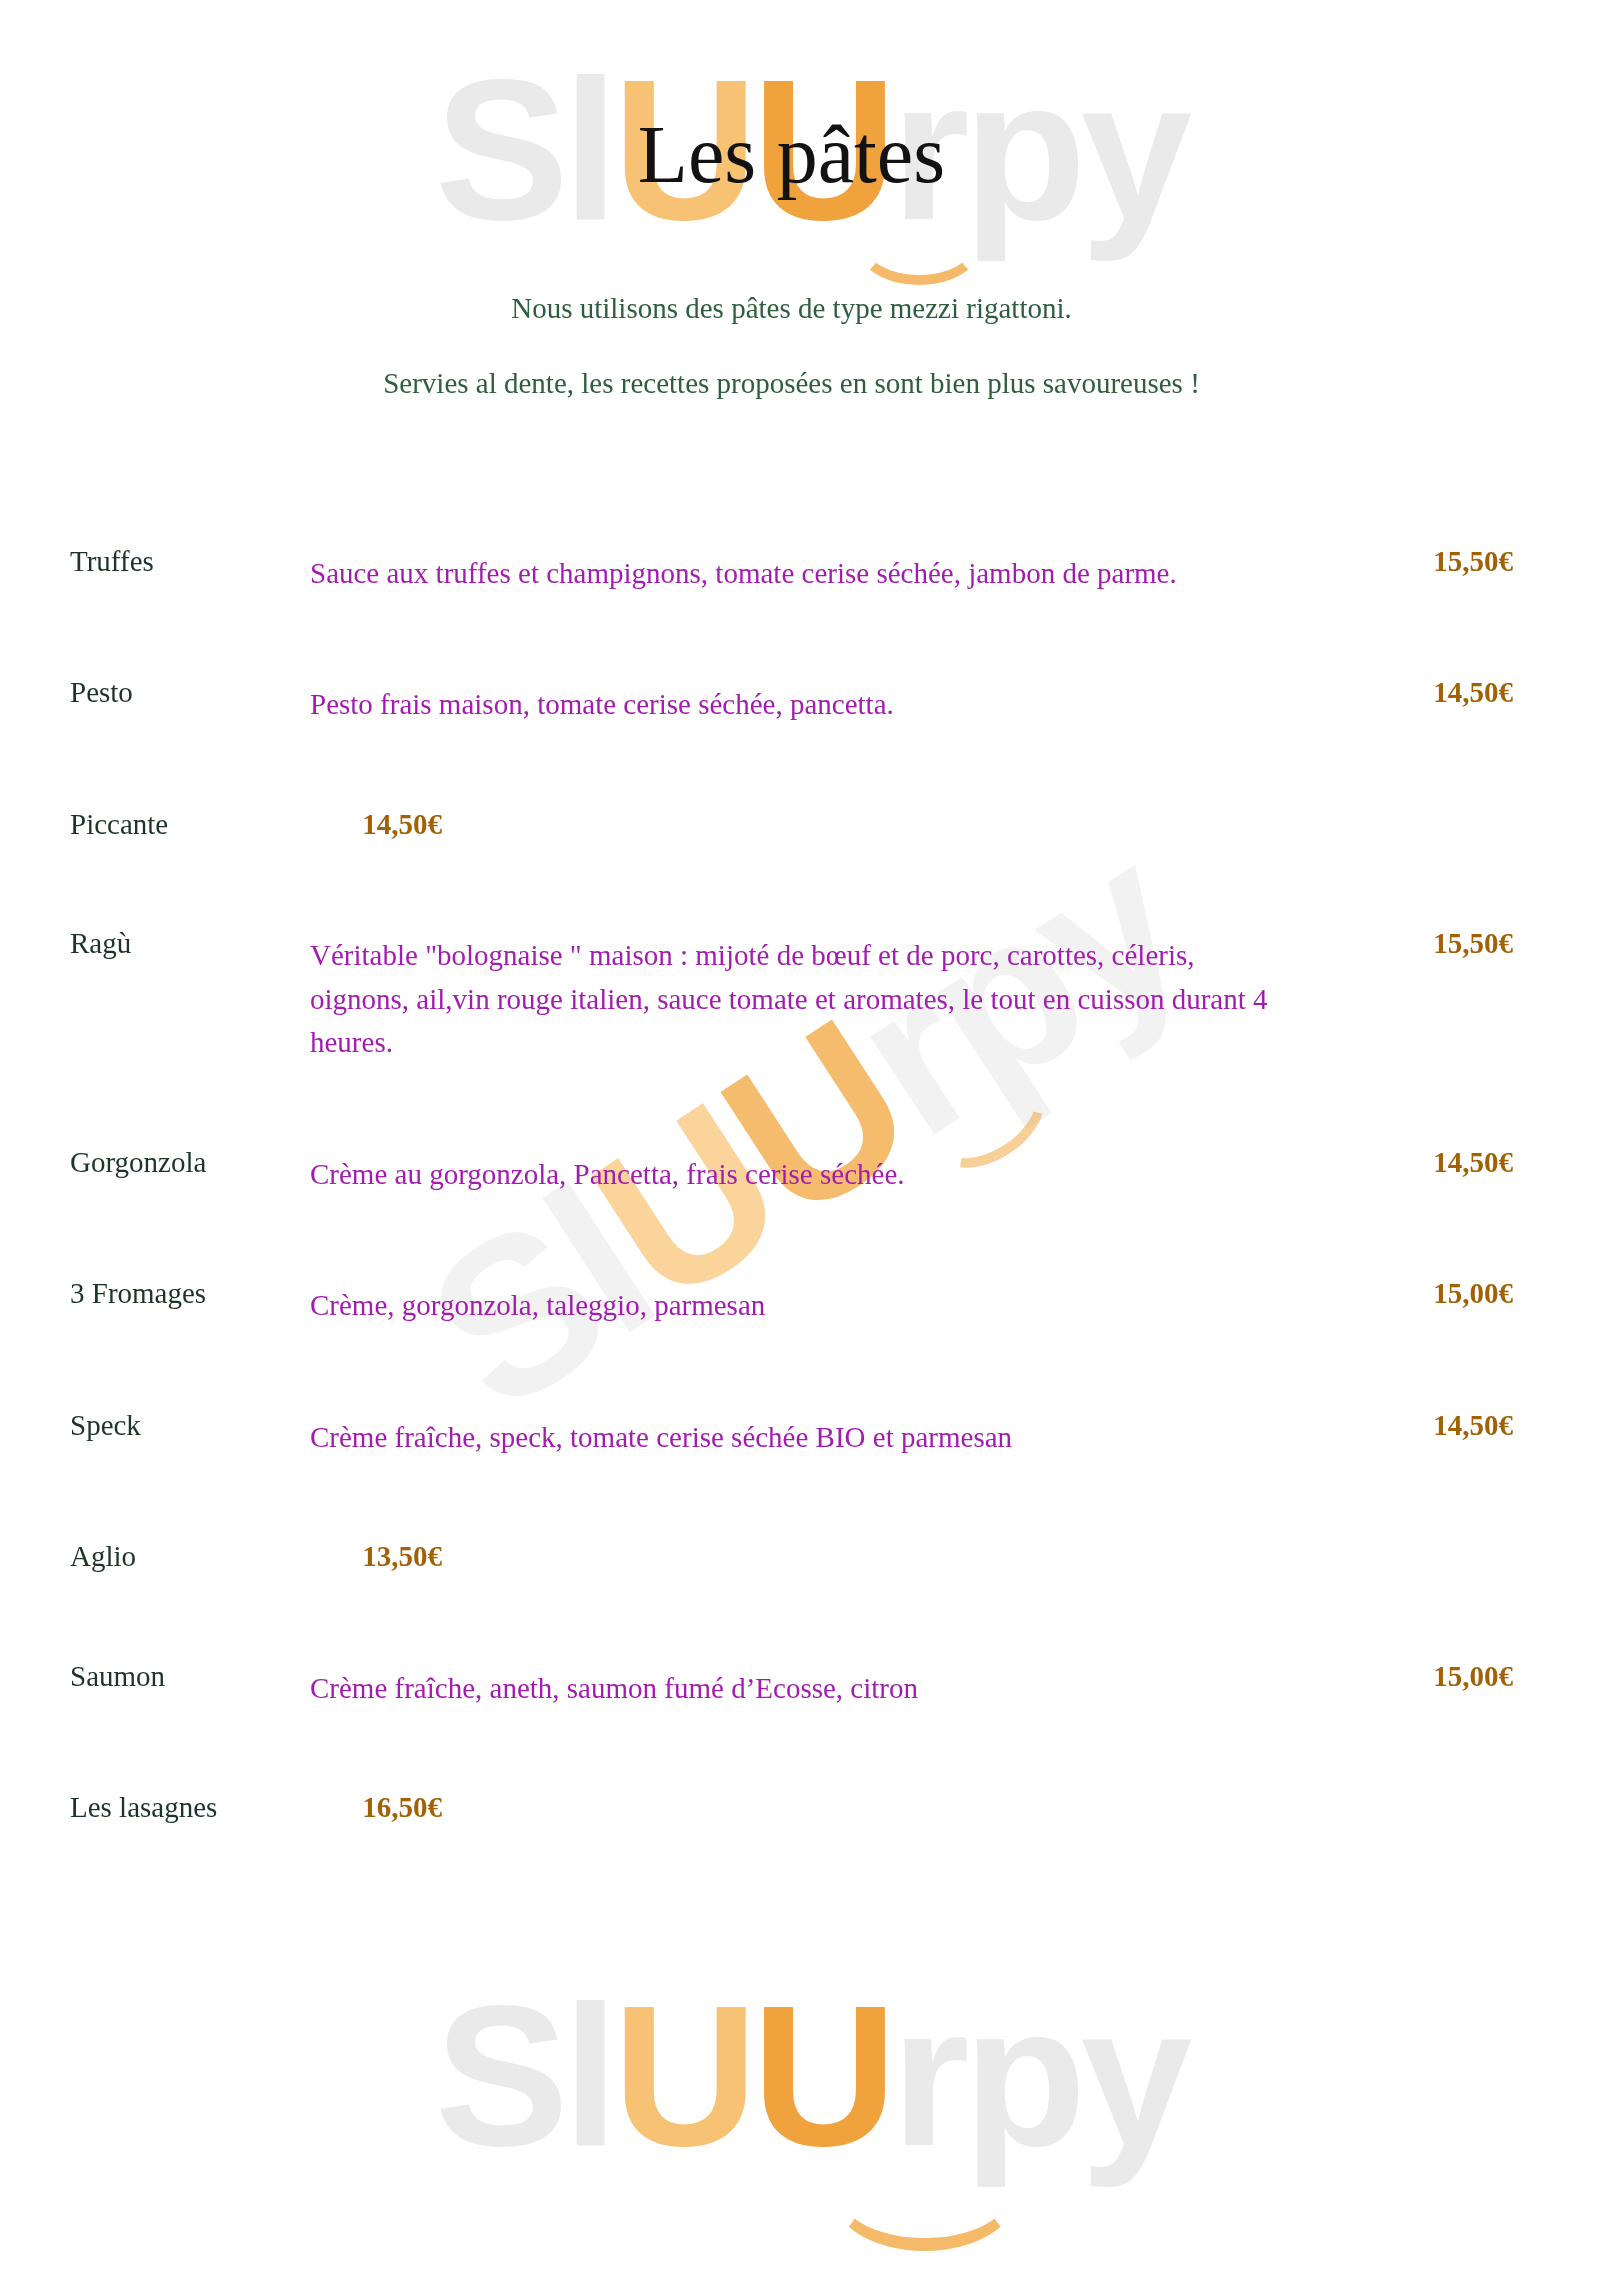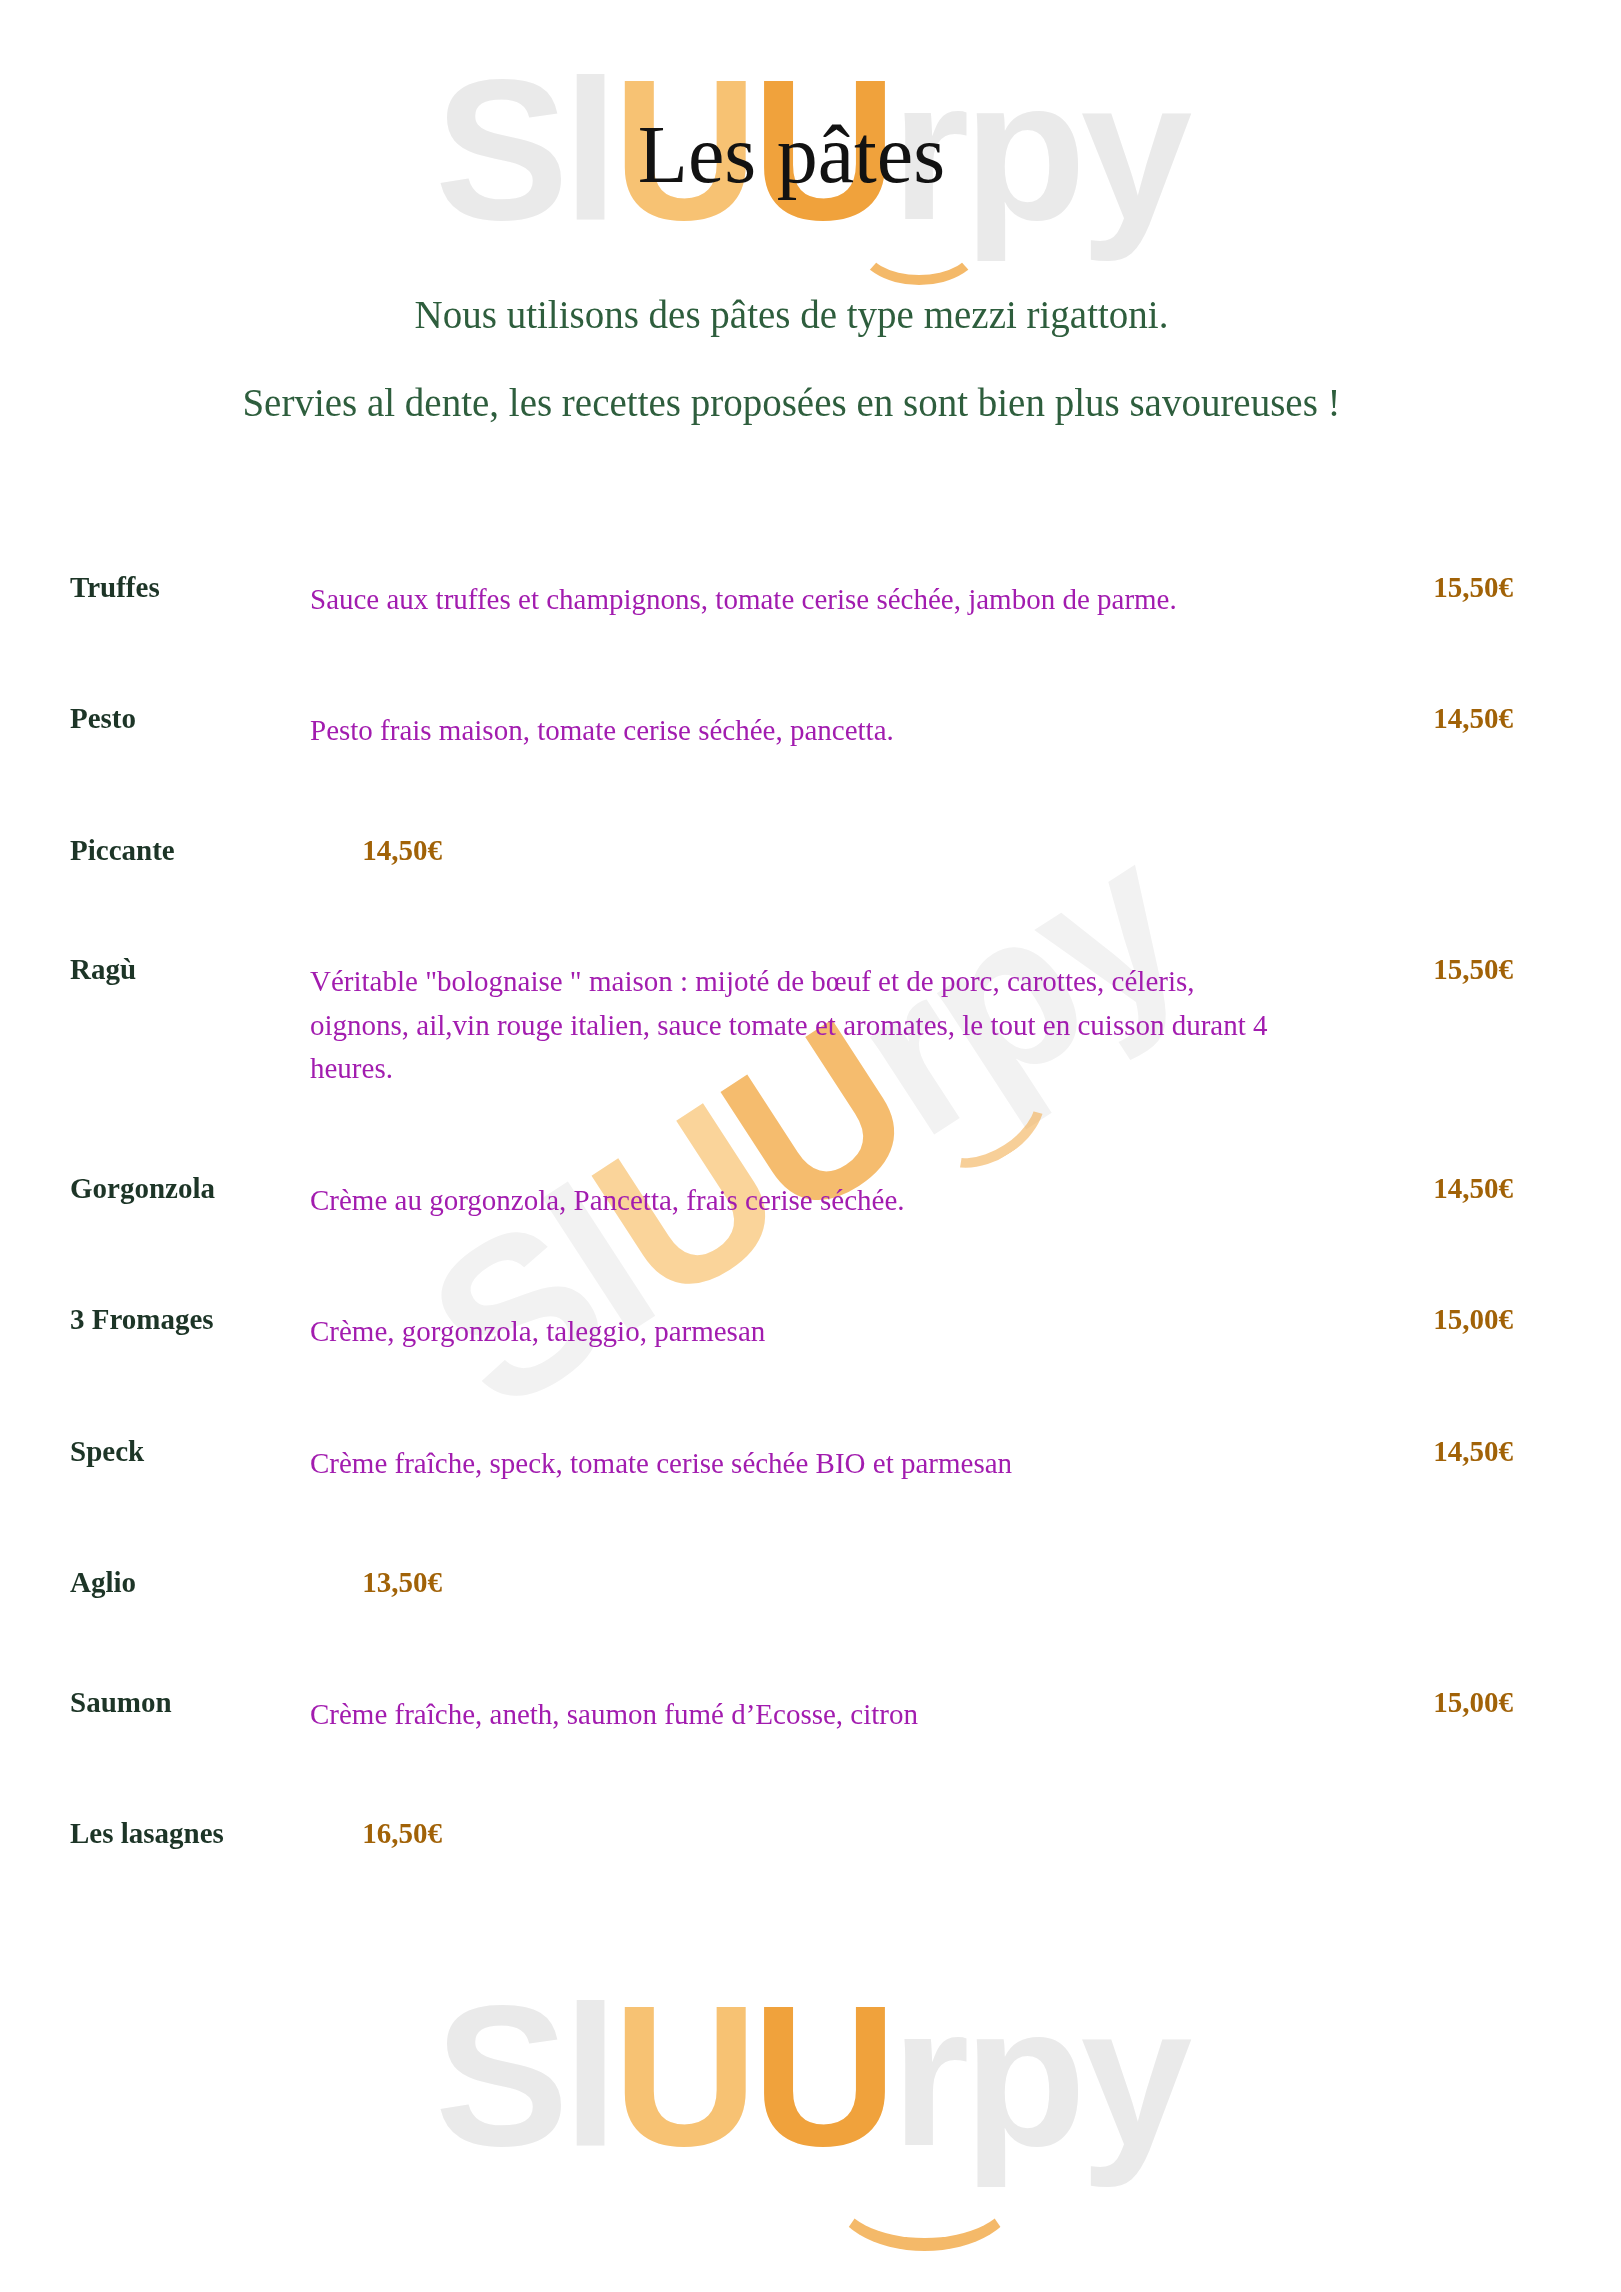--- a/index.html
+++ b/index.html
@@ -42,30 +42,30 @@
 
   
   .content{position:relative;z-index:1;padding:108px 108px 0 70px;}
   .title{
     text-align:center;
     font-size:82px;font-weight:400;color:#121212;
     margin:0 0 88px;line-height:1.15;
   }
   .intro{
     text-align:center;
-    font-size:39px;color:#2e5e3d;
+    font-size:29px;color:#2e5e3d;
     margin:0 0 37px;line-height:1.3;
   }
   .menu{margin-top:137px;}
   .row{
     display:flex;align-items:flex-start;
     margin-bottom:76px;
     font-size:29px;line-height:1.5;
   }
-  .name{flex:0 0 240px;width:240px;font-weight:700;color:#1d3527;}
+  .name{flex:0 0 240px;width:240px;font-weight:400;color:#1d3527;}
   .desc{flex:1;color:#a21caf;padding-right:98px;margin-top:12px;}
   .desc em{font-style:italic;}
   .price{flex:0 0 132px;text-align:right;font-weight:700;color:#a16207;}
 </style>
 </head>
 <body>
 
 <div class="page">
 
   <div class="wm wm-top">

